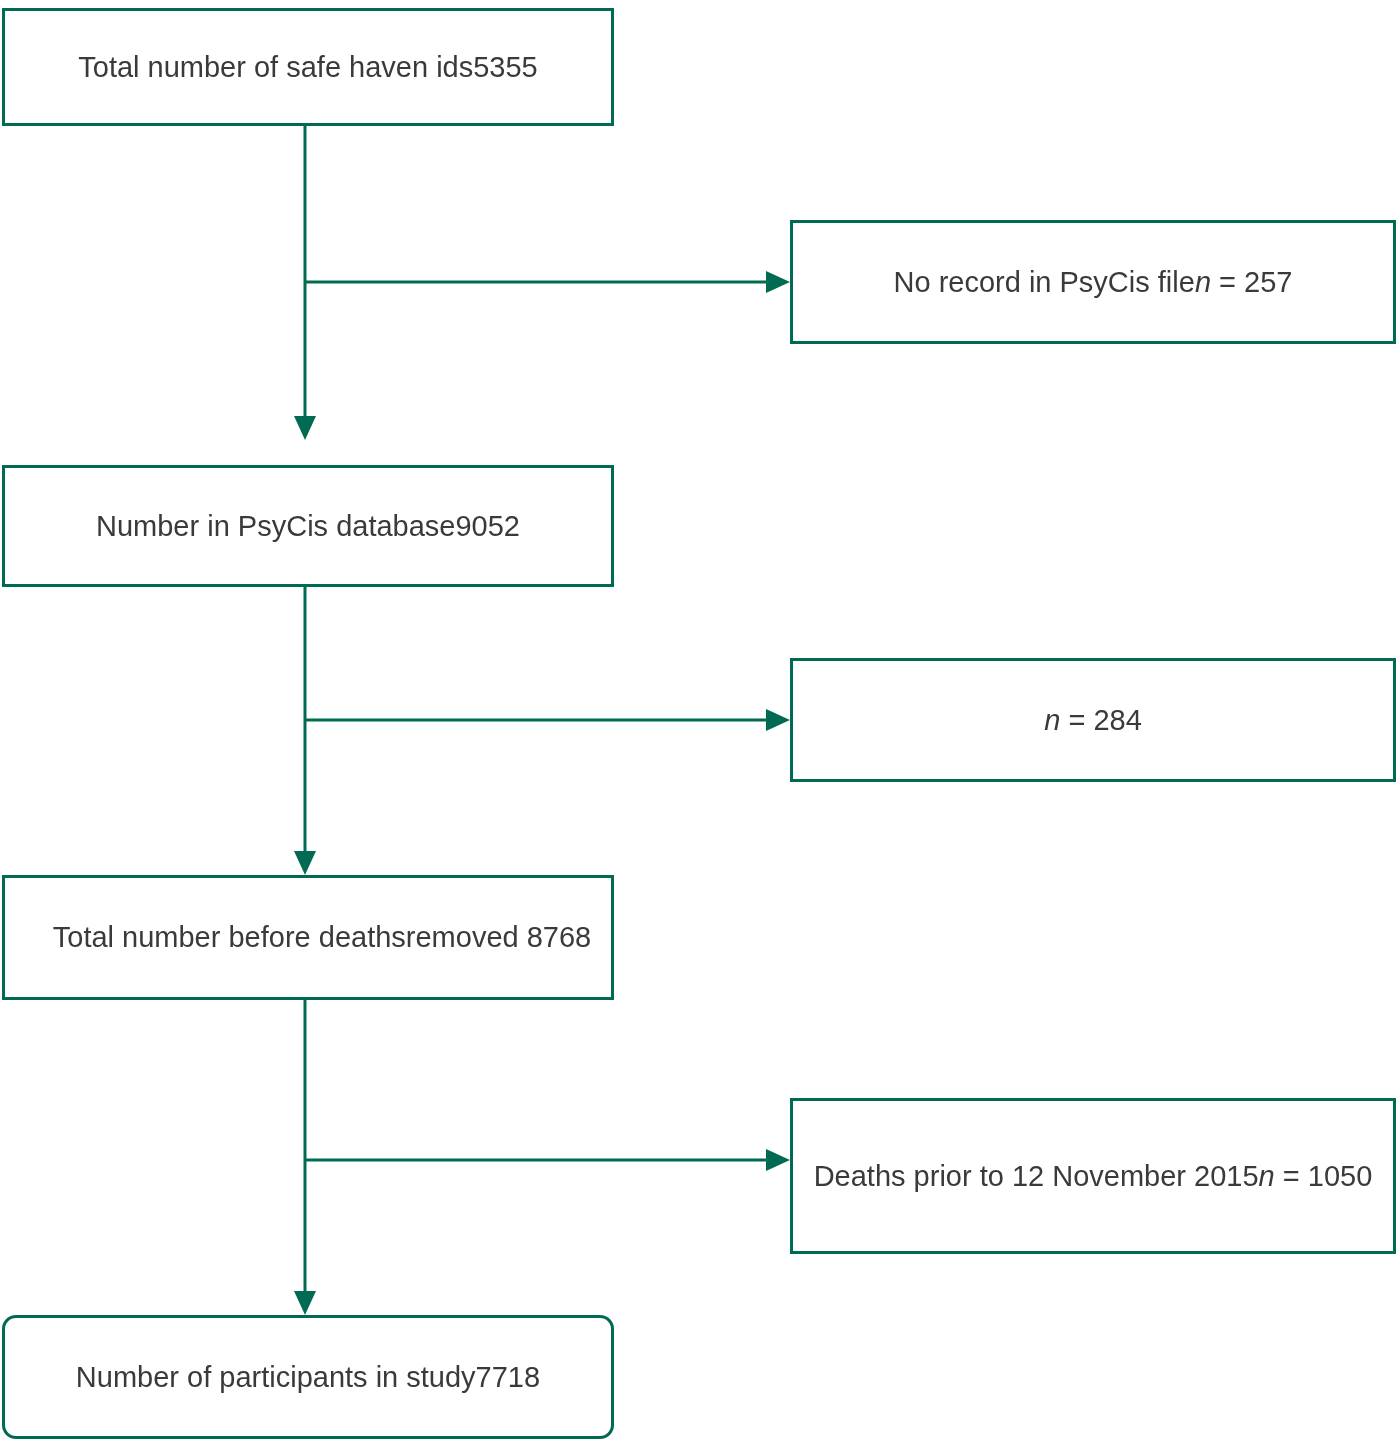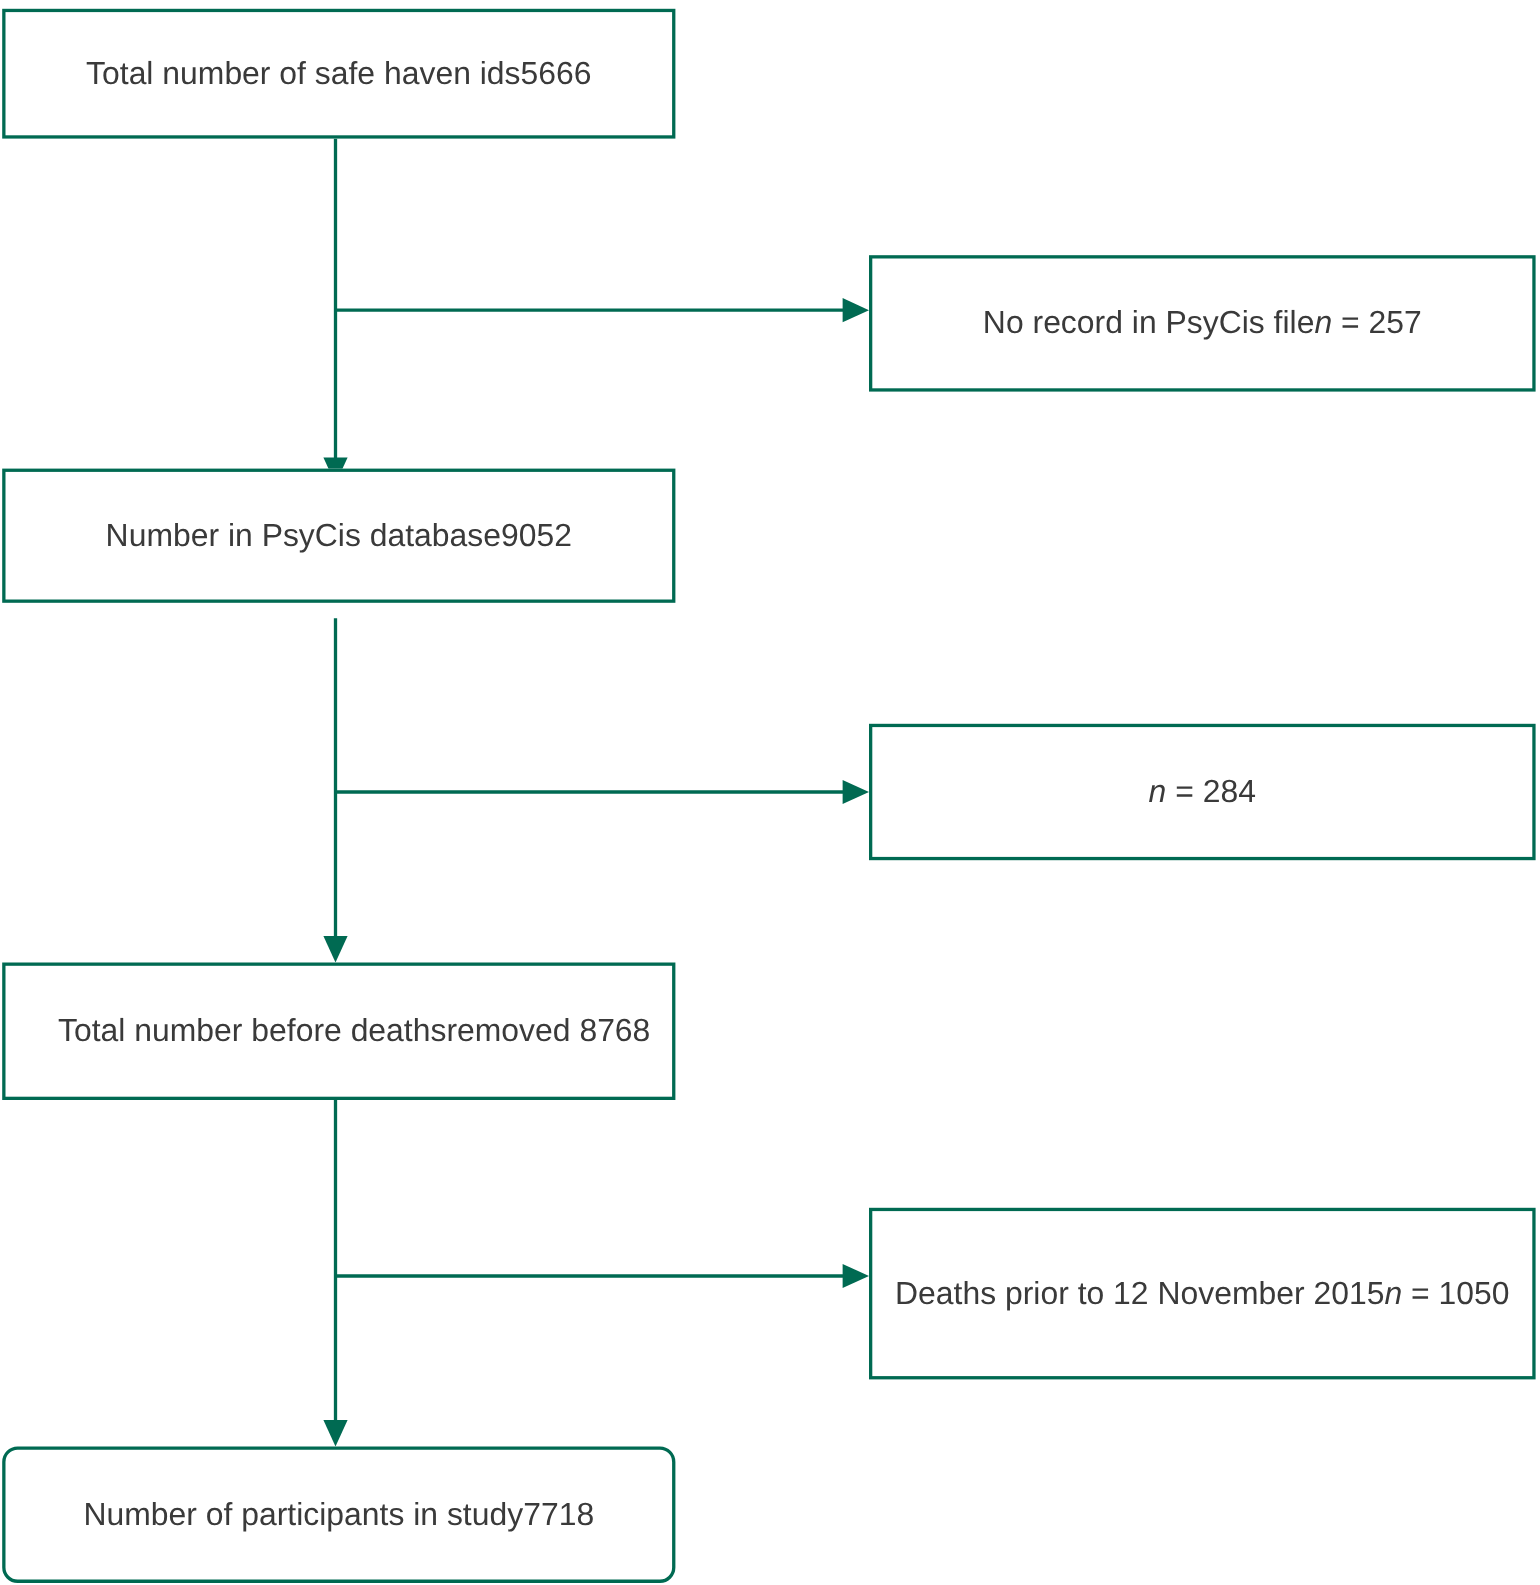--- a/index.html
+++ b/index.html
@@ -72,39 +72,39 @@
 
     <line class="arrow-line" x1="305" y1="1000" x2="305" y2="1295"></line>
     <polygon class="arrow-head" points="305,1315 294,1291 316,1291"></polygon>
 
     <line class="arrow-line" x1="305" y1="1160" x2="768" y2="1160"></line>
     <polygon class="arrow-head" points="790,1160 766,1149 766,1171"></polygon>
   </svg>
 
   <div class="box main-col" style="top:8px; height:118px;">
     <div>Total number of safe haven ids</div>
-    <div>5666</div>
+    <div>5355</div>
   </div>
 
-  <div class="box main-col" style="top:426px; height:122px;">
+  <div class="box main-col" style="top:465px; height:122px;">
     <div>Number in PsyCis database</div>
     <div>9052</div>
   </div>
 
   <div class="box main-col" style="top:875px; height:125px;padding-left:28px;">
     <div>Total number before deaths</div>
     <div>removed 8768</div>
   </div>
 
   <div class="box main-col" style="top:1315px; height:124px;border-radius:14px;">
     <div>Number of participants in study</div>
     <div>7718</div>
   </div>
 
-  <div class="box right-col" style="top:232px; height:124px;">
+  <div class="box right-col" style="top:220px; height:124px;">
     <div>No record in PsyCis file</div>
     <div><span class="n-italic">n</span><span> = 257</span></div>
   </div>
 
   <div class="box right-col" style="top:658px; height:124px;">
     <div><span class="n-italic">n</span><span> = 284</span></div>
   </div>
 
   <div class="box right-col" style="top:1098px; height:156px;">
     <div>Deaths prior to 12 November 2015</div>

